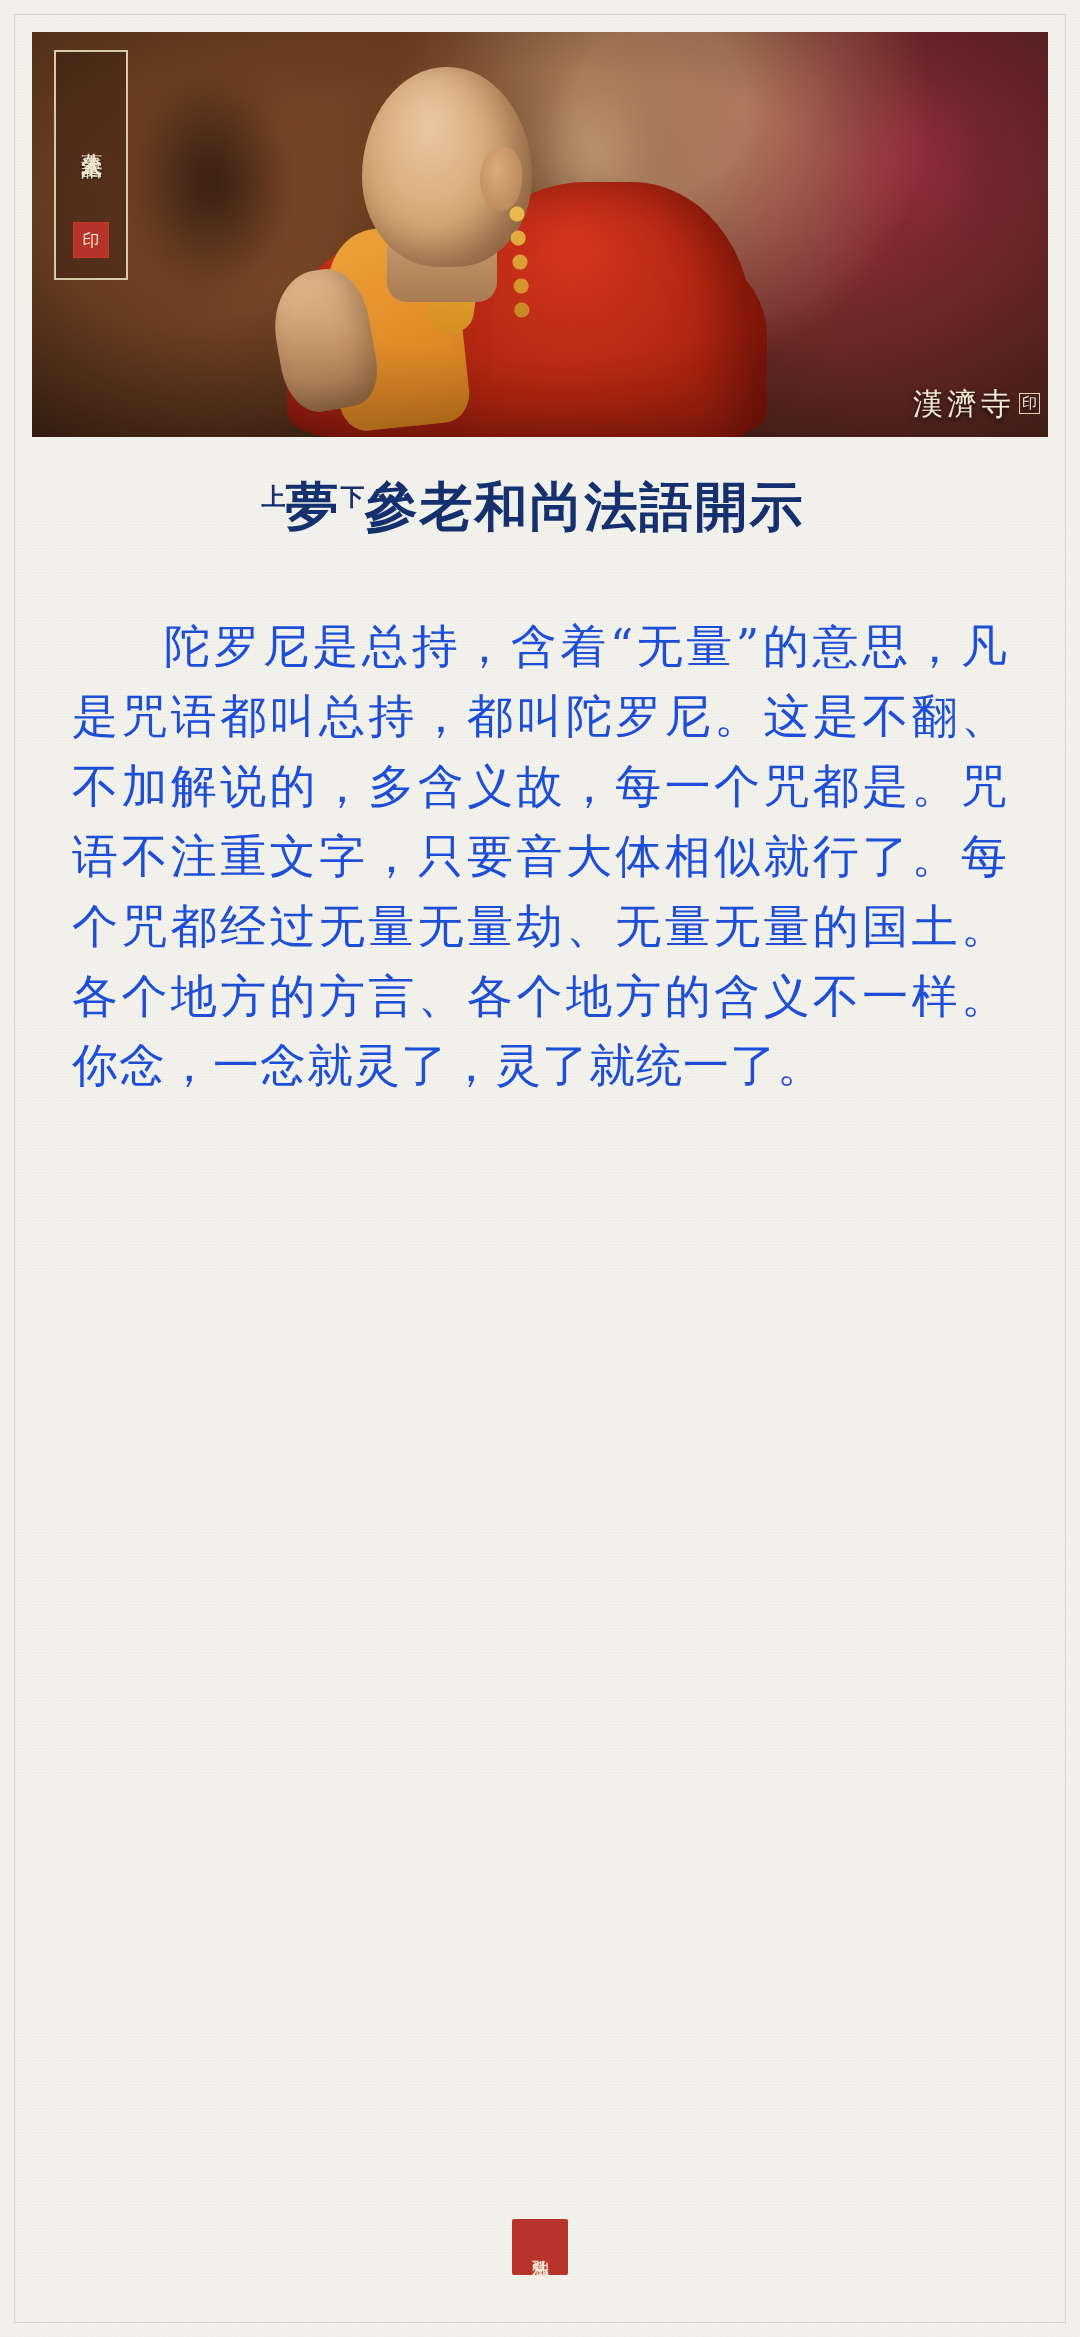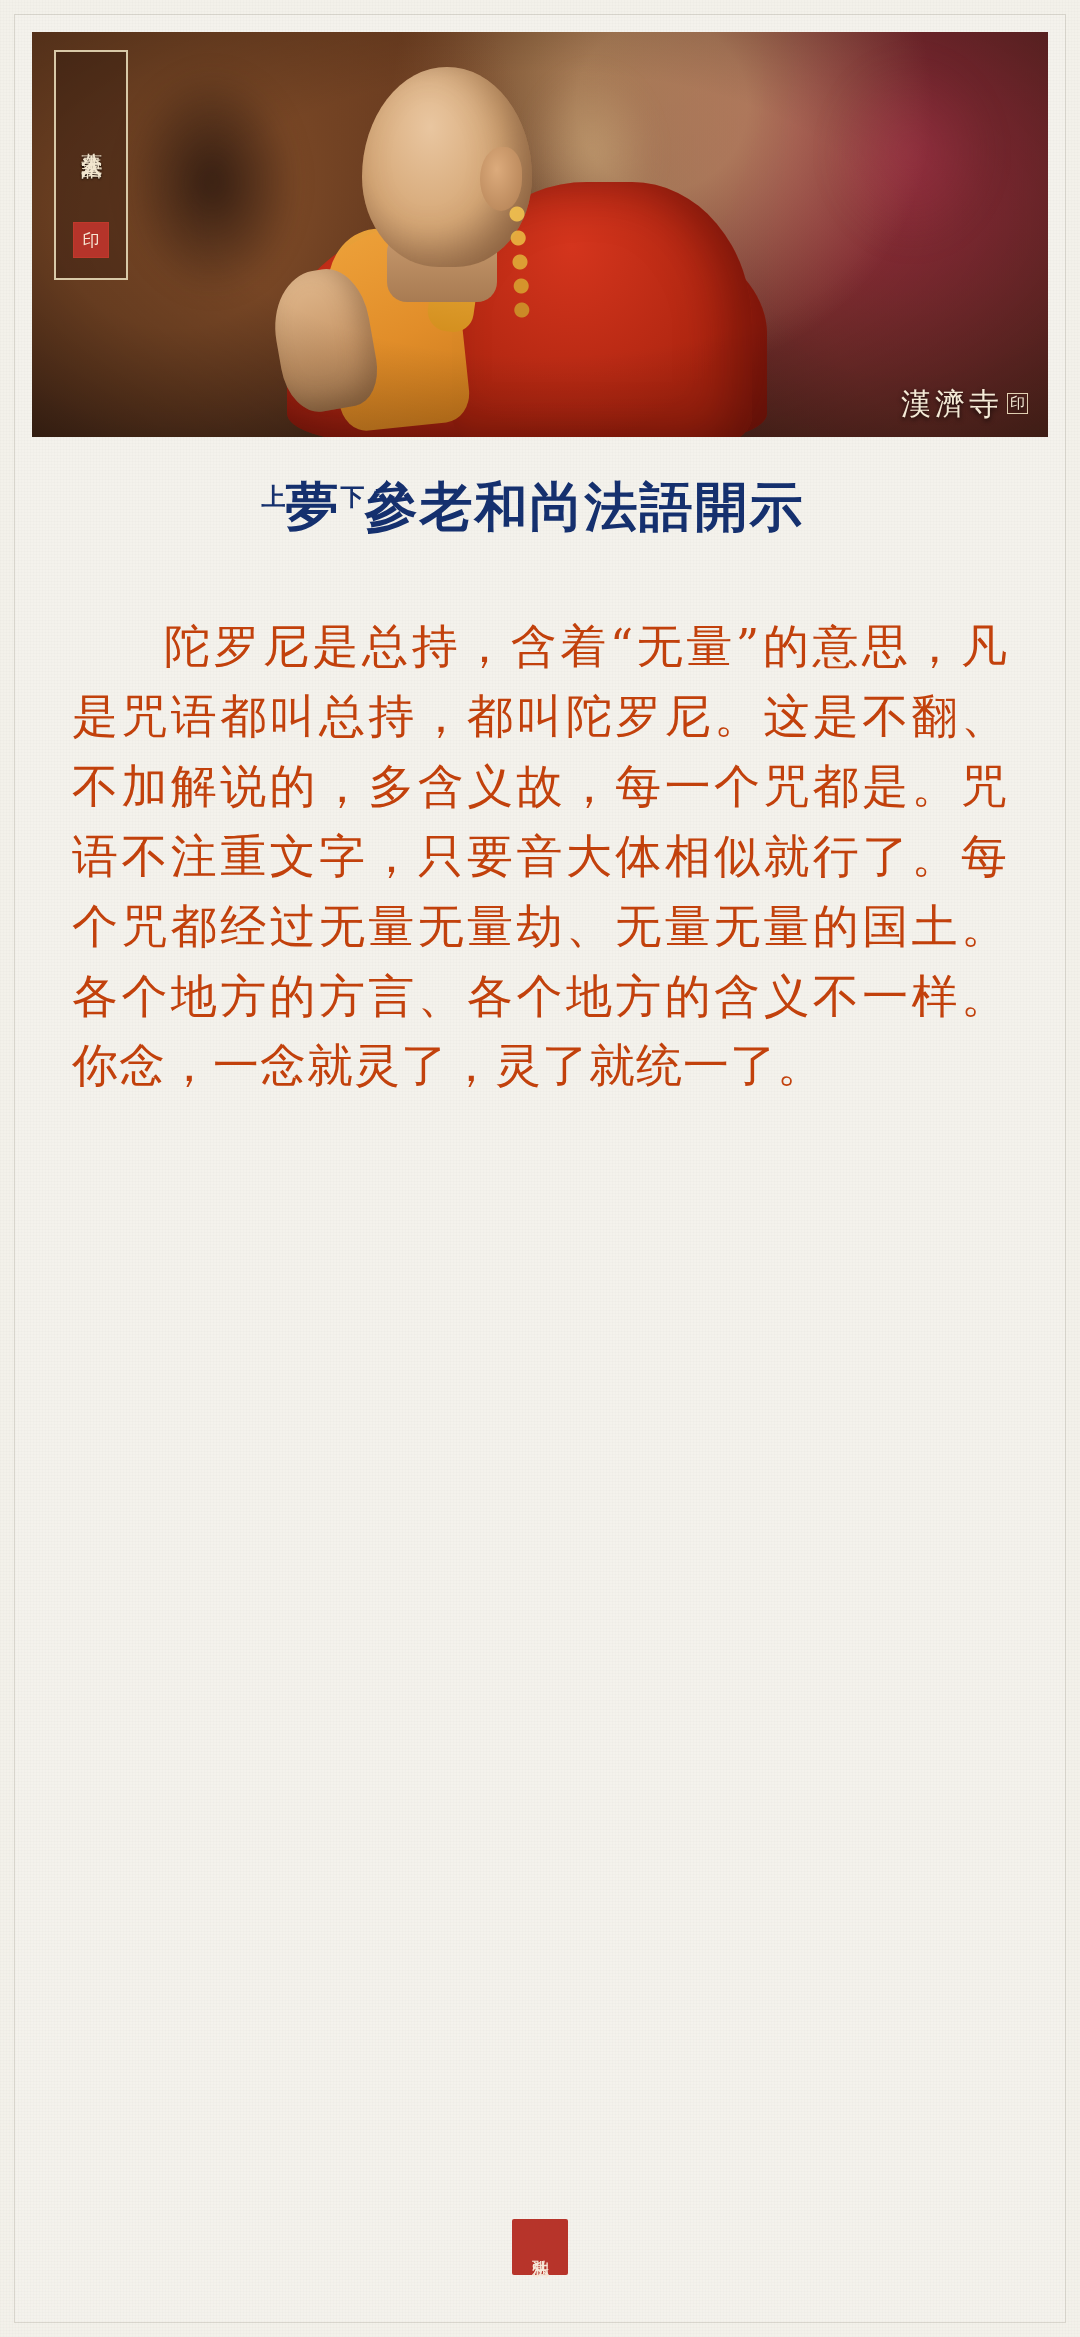--- a/index.html
+++ b/index.html
@@ -204,21 +204,21 @@
     height: 34px;
     border: 1px solid #c0392b;
     background: #b5342a;
     color: #f7e6d4;
     font-family: "DejaVu Serif", serif;
     font-size: 17px;
     line-height: 34px;
   }
   .photo-credit {
     position: absolute;
-    right: 20px;
+    right: 8px;
     bottom: 12px;
     color: #f4ead6;
     font-family: "DejaVu Serif", serif;
     font-size: 30px;
     letter-spacing: 4px;
     text-shadow: 0 2px 5px rgba(0,0,0,.8);
     margin-left: 44px;
   }
   .photo-credit .mini {
     display: inline-block;
@@ -249,21 +249,21 @@
     vertical-align: 20px;
     letter-spacing: 0;
   }
 
   
   .body-text {
     position: absolute;
     left: 72px;
     right: 72px;
     top: 612px;
-    color: #c2410c;
+    color: #1d4ed8;
     font-family: "DejaVu Serif", serif;
     font-size: 46px;
     line-height: 1.52;
     text-align: justify;
     text-indent: 92px;
     letter-spacing: 1px;
   }
 
   
   .bottom-seal {

